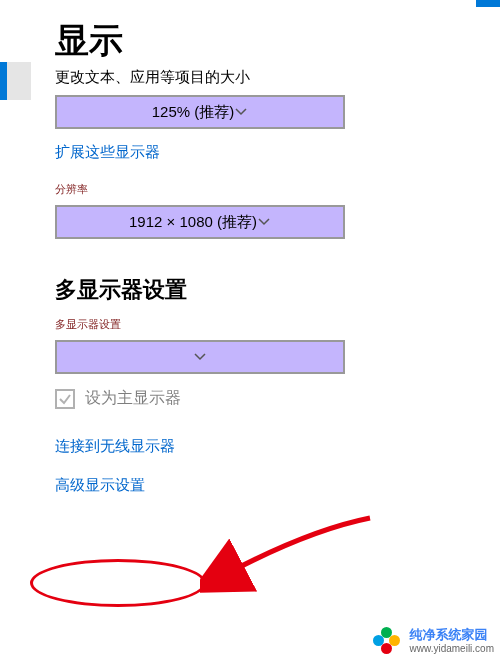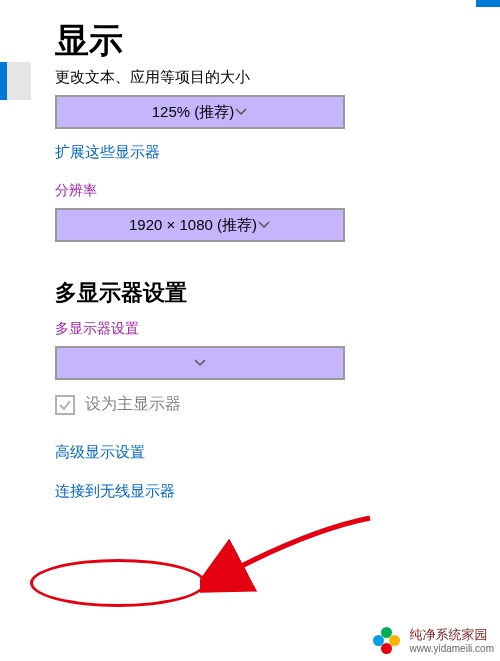--- a/index.html
+++ b/index.html
@@ -54,23 +54,23 @@
     box-sizing: border-box;
     padding-left: 24px;
     padding-right: 12px;
   }
   h1.page-title {
     font-size: 34px;
     font-weight: 600;
     margin: 18px 0 4px 0;
   }
   .label {
-    font-size: 14px;
+    font-size: 11px;
     margin: 20px 0 8px 0;
-    color: #a21caf;
+    color: #7f1d1d;
   }
   .cut-label {
     font-size: 15px;
     margin: 2px 0 8px 0;
     font-family: Liberation Mono, monospace;
   }
   .select {
     border: 2px solid #999;
     height: 34px;
     line-height: 34px;
@@ -153,21 +153,21 @@
     position: absolute;
     width: 11px; height: 11px;
     border-radius: 50%;
   }
   .wm-text {
     display: inline-block;
     vertical-align: middle;
     margin-left: 4px;
     line-height: 1.1;
   }
-  .wm-text .t1 { font-size: 13px; font-weight: 400; color: #7f1d1d; }
+  .wm-text .t1 { font-size: 13px; font-weight: 700; color: #3b82f6; }
   .wm-text .t2 { font-size: 10px; color: #666; }
 </style>
 </head>
 <body>
 
 <div class="left-rail">
   <div class="rail-item"></div>
   <div class="accent-bar"></div>
 </div>
 
@@ -185,21 +185,21 @@
       <svg viewBox="0 0 14 14" width="14" height="14">
           <polyline points="2,4 7,9 12,4" fill="none" stroke="#555" stroke-width="1.5"></polyline>
         </svg>
     </span>
   </div>
 
   <span class="link">扩展这些显示器</span>
 
   <div class="label">分辨率</div>
   <div class="select">
-    <span>1920 × 1080 (推荐)</span>
+    <span>1912 × 1080 (推荐)</span>
     <span class="chevron">
       <svg viewBox="0 0 14 14" width="14" height="14">
           <polyline points="2,4 7,9 12,4" fill="none" stroke="#555" stroke-width="1.5"></polyline>
         </svg>
     </span>
   </div>
 
 
   <h2 class="section-title">多显示器设置</h2>
 
@@ -215,22 +215,22 @@
   <div class="check-row">
     <div class="check-box">
       <svg viewBox="0 0 14 14" width="14" height="14">
           <polyline points="2,7 6,11 12,3" fill="none" stroke="#666" stroke-width="2"></polyline>
         </svg>
     </div>
     <span>设为主显示器</span>
   </div>
 
   <div class="link-stack">
+    <span class="link">连接到无线显示器</span>
     <span class="link">高级显示设置</span>
-    <span class="link">连接到无线显示器</span>
   </div>
 
 </div>
 
 <div class="ellipse" style="left:30px; top:559px; width:170px; height:42px;"></div>
 
 <svg class="arrow-svg" style="left:200px; top:510px;" width="180" height="90">
   <defs>
     <marker id="ah" markerWidth="12" markerHeight="12" refX="3" refY="6" orient="auto">
       <path d="M0,0 L0,12 L12,6 z" fill="#E40010"></path>

